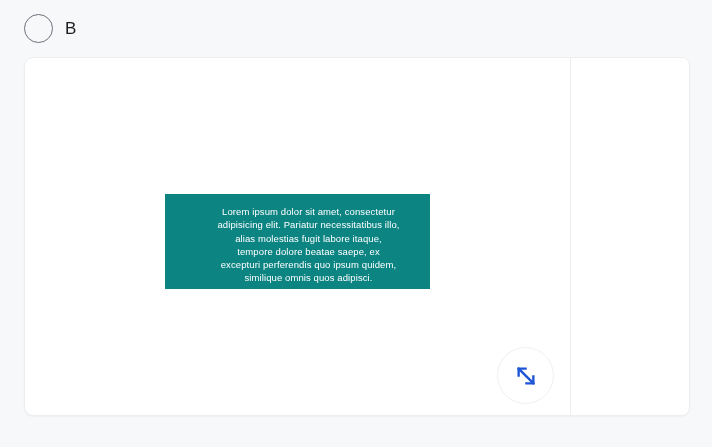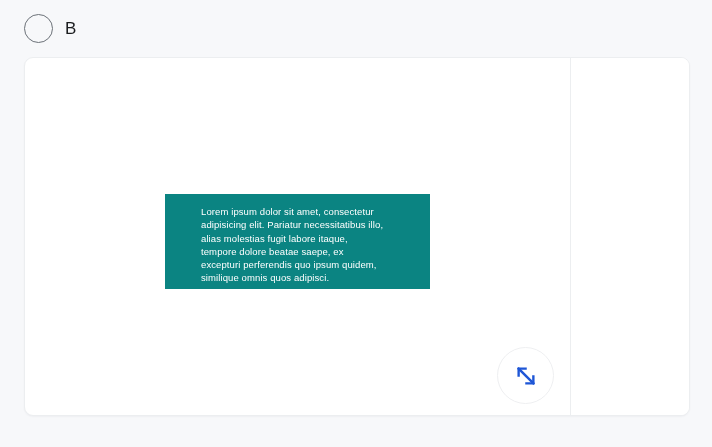--- a/index.html
+++ b/index.html
@@ -61,20 +61,21 @@
   }
 
   .card-main {
     position: absolute;
     left: 0;
     top: 0;
     width: 546px;
     height: 100%;
     box-sizing: border-box;
     border-right: 1px solid #eceef0;
+    text-align: center;
   }
 
   .card-aside {
     position: absolute;
     left: 547px;
     top: 0;
     right: 0;
     height: 100%;
     background: #ffffff;
   }

